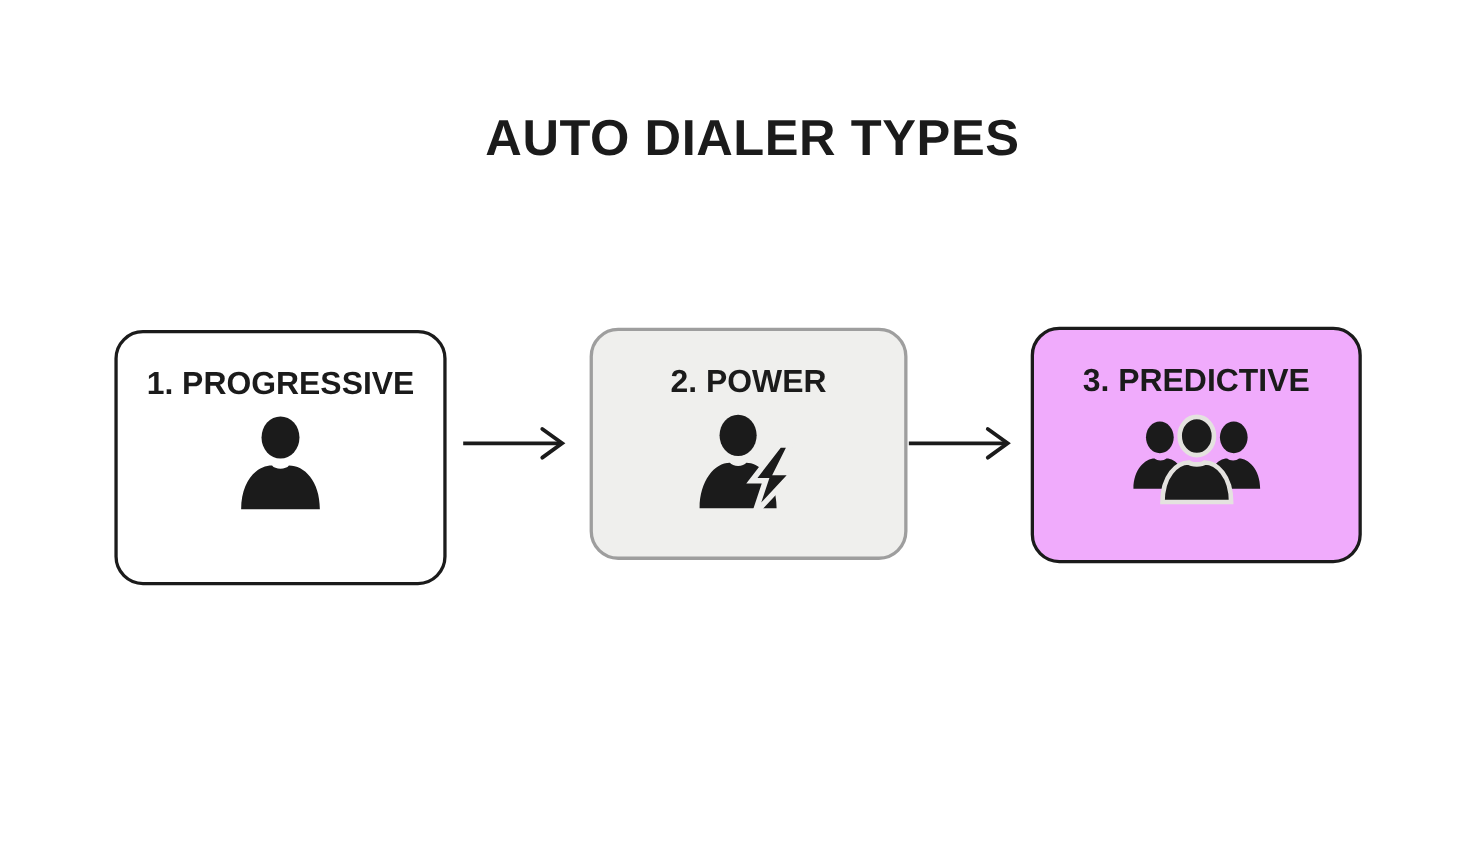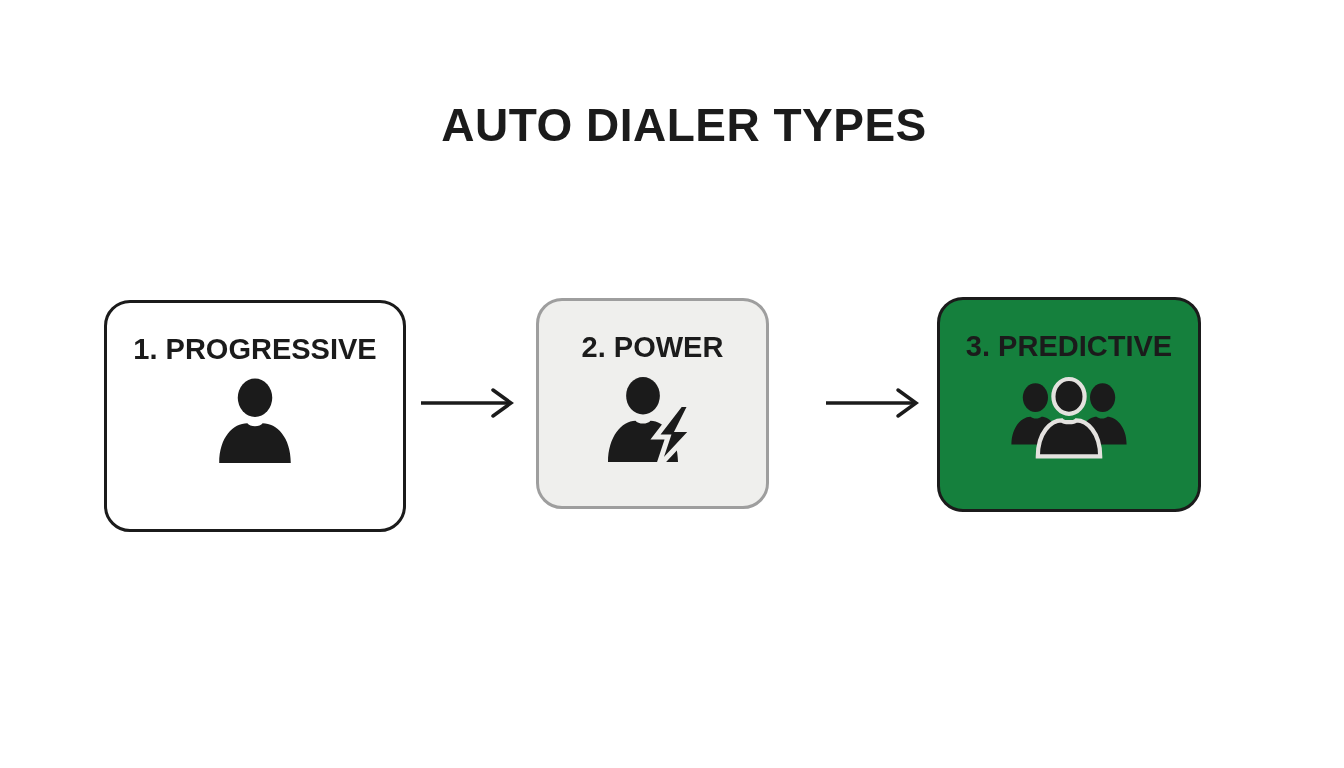--- a/index.html
+++ b/index.html
@@ -35,27 +35,27 @@
     flex-direction: column;
     align-items: center;
     padding-top: 30px;
   }
   .box-1 {
     left: 104px; top: 300px; width: 302px; height: 232px;
     background: #ffffff;
     border: 3px solid #1b1b1b;
   }
   .box-2 {
-    left: 536px; top: 298px; width: 233px; height: 211px;
+    left: 536px; top: 298px; width: 289px; height: 211px;
     background: #efefed;
     border: 3px solid #9e9e9e;
   }
   .box-3 {
-    left: 937px; top: 297px; width: 264px; height: 215px;
-    background: #15803d;
+    left: 937px; top: 297px; width: 301px; height: 215px;
+    background: #f0abfc;
     border: 3px solid #1b1b1b;
   }
   .box-label {
     font-size: 29px;
     font-weight: 700;
     color: #1b1b1b;
     white-space: nowrap;
   }
   .box-icon {
     margin-top: 10px;

